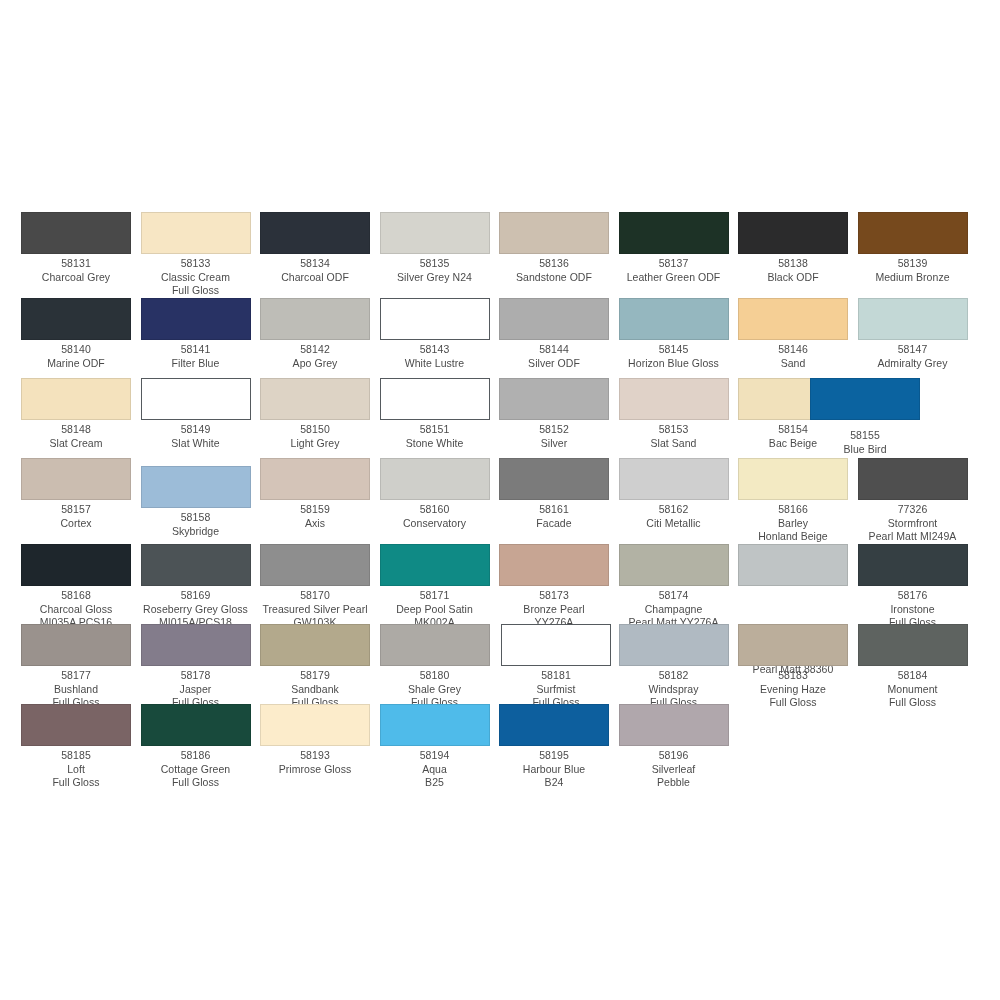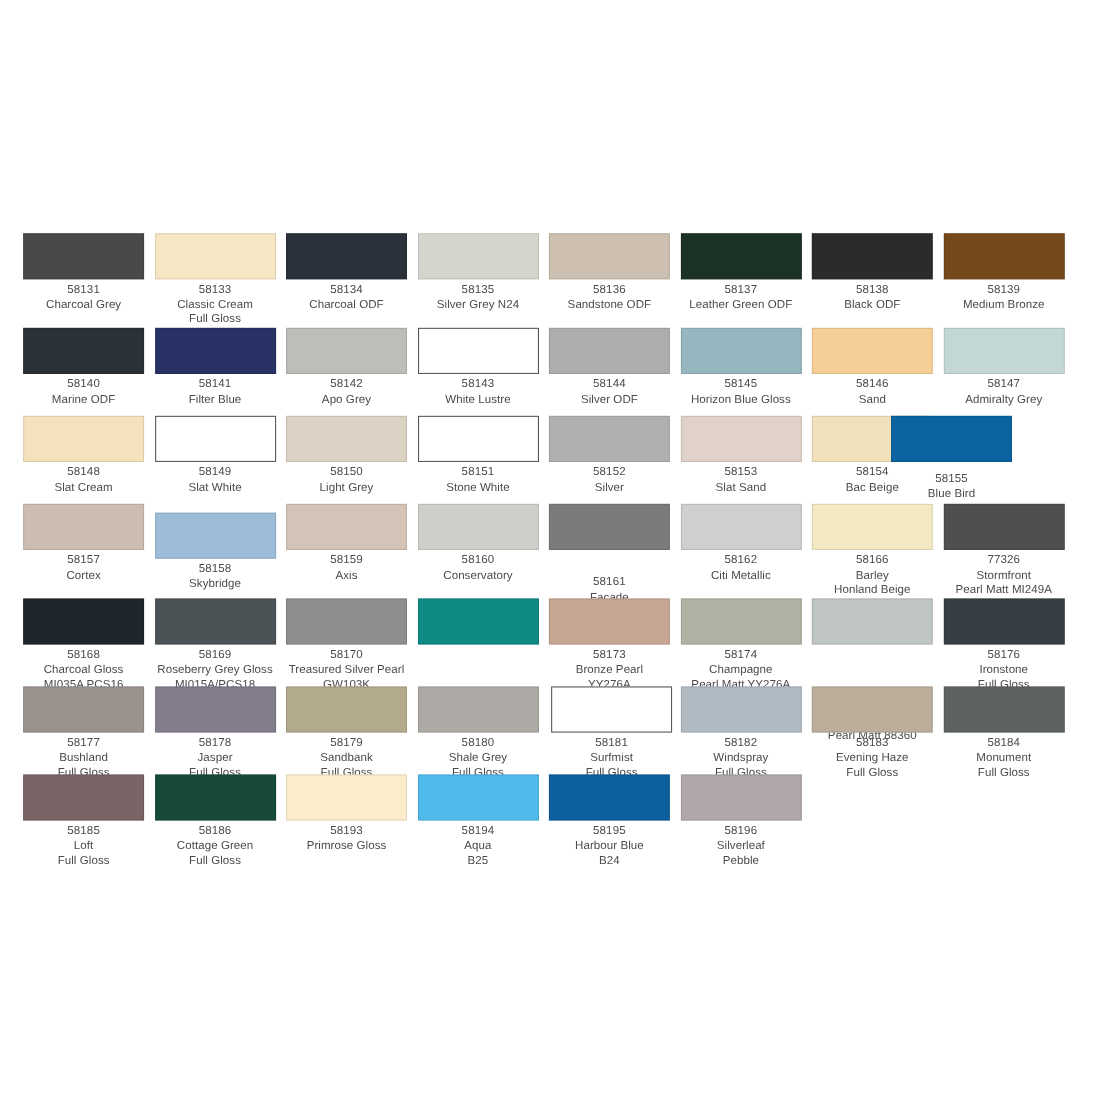--- a/index.html
+++ b/index.html
@@ -272,21 +272,21 @@
           <div class="swatch-name">Axis</div>
         </div>
       </div>
       <div class="swatch-cell" style="position: absolute; left: 358.5px; top: 246px;">
         <div class="swatch-chip" style="background: rgb(207, 207, 202);"></div>
         <div class="swatch-labels">
           <div class="swatch-code">58160</div>
           <div class="swatch-name">Conservatory</div>
         </div>
       </div>
-      <div class="swatch-cell" style="position: absolute; left: 478px; top: 246px; gap: 20px;">
+      <div class="swatch-cell" style="position: absolute; left: 478px; top: 246px;">
         <div class="swatch-chip" style="background: rgb(123, 123, 123);"></div>
         <div class="swatch-labels">
           <div class="swatch-code">58161</div>
           <div class="swatch-name">Facade</div>
         </div>
       </div>
       <div class="swatch-cell" style="position: absolute; left: 597.5px; top: 246px;">
         <div class="swatch-chip" style="background: rgb(207, 207, 207);"></div>
         <div class="swatch-labels">
           <div class="swatch-code">58162</div>
@@ -328,20 +328,25 @@
       <div class="swatch-cell" style="position: absolute; left: 239px; top: 332px;">
         <div class="swatch-chip" style="background: rgb(142, 142, 142);"></div>
         <div class="swatch-labels">
           <div class="swatch-code">58170</div>
           <div class="swatch-name">Treasured Silver Pearl</div>
           <div class="swatch-name2">GW103K</div>
         </div>
       </div>
       <div class="swatch-cell" style="position: absolute; left: 358.5px; top: 332px;">
         <div class="swatch-chip" style="background: rgb(15, 138, 133);"></div>
+        <div class="swatch-labels">
+          <div class="swatch-code">58171</div>
+          <div class="swatch-name">Deep Pool Satin</div>
+          <div class="swatch-name2">MK002A</div>
+        </div>
       </div>
       <div class="swatch-cell" style="position: absolute; left: 478px; top: 332px;">
         <div class="swatch-chip" style="background: rgb(199, 165, 147);"></div>
         <div class="swatch-labels">
           <div class="swatch-code">58173</div>
           <div class="swatch-name">Bronze Pearl</div>
           <div class="swatch-name2">YY276A</div>
         </div>
       </div>
       <div class="swatch-cell" style="position: absolute; left: 597.5px; top: 332px;">

